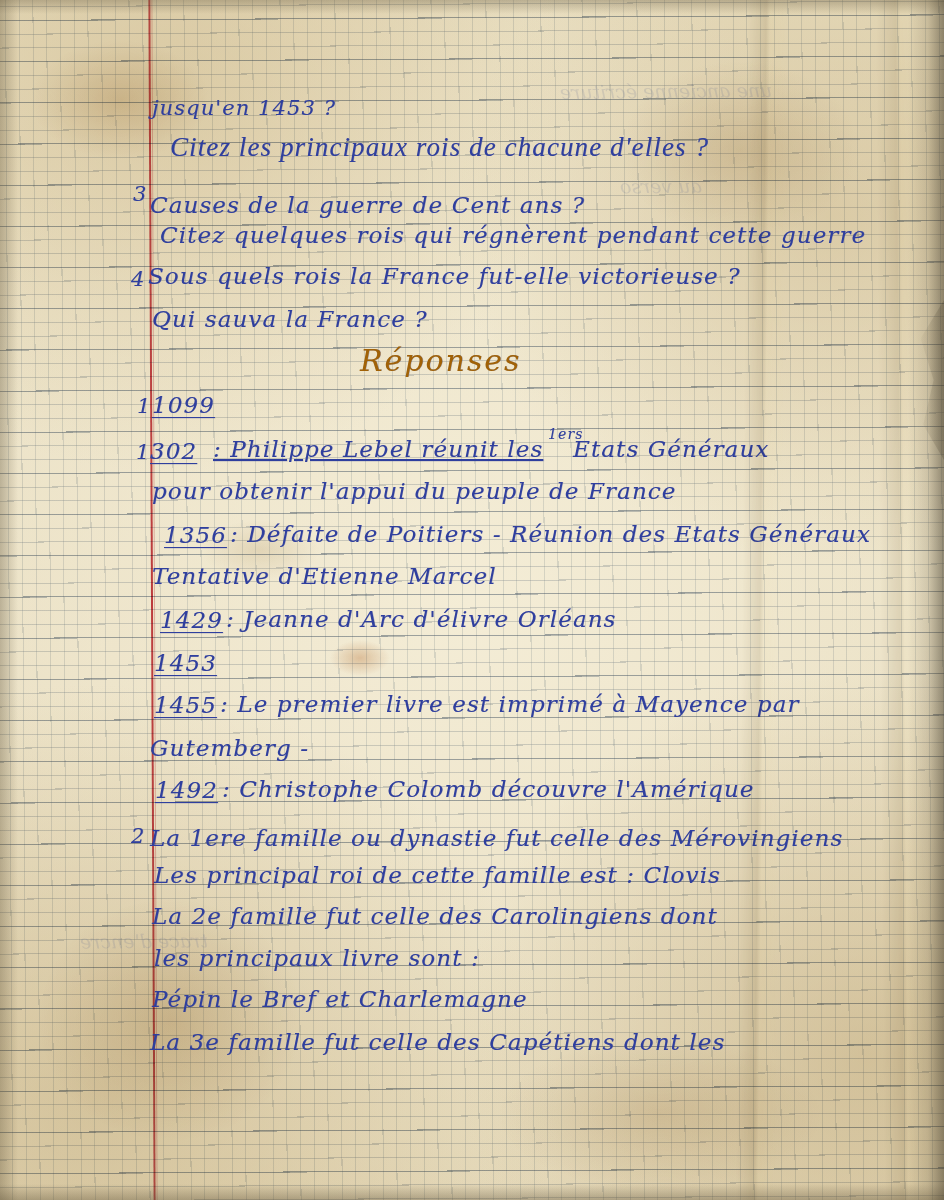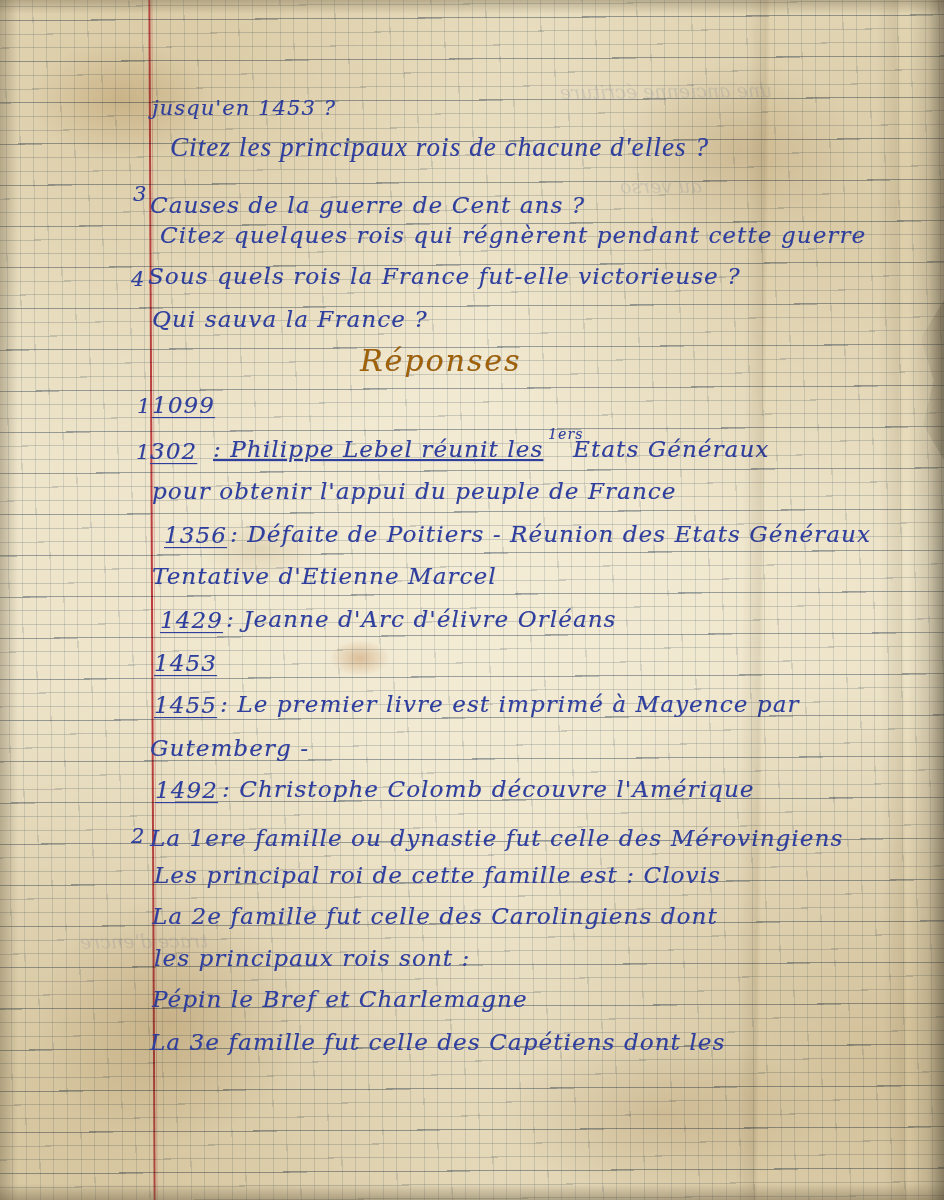--- a/index.html
+++ b/index.html
@@ -237,21 +237,21 @@
     <div class="line u" style="left:155px; top:777px; font-size:23px;">1492</div>
     <div class="line" style="left:222px; top:776px; font-size:23px;">: Christophe Colomb découvre l'Amérique</div>
 
     <div class="num" style="left:131px; top:824px;">2</div>
     <div class="line" style="left:150px; top:818px; font-size:23px;margin-top:7px;">La 1ere famille ou dynastie fut celle des Mérovingiens</div>
 
     <div class="line" style="left:154px; top:862px; font-size:23px;">Les principal roi de cette famille est : Clovis</div>
 
     <div class="line" style="left:152px; top:903px; font-size:23px;">La 2e famille fut celle des Carolingiens dont</div>
 
-    <div class="line" style="left:154px; top:945px; font-size:23px;">les principaux rois sont :</div>
+    <div class="line" style="left:154px; top:945px; font-size:23px;">les principaux livre sont :</div>
 
     <div class="line" style="left:152px; top:986px; font-size:23px;">Pépin le Bref et Charlemagne</div>
 
     <div class="line" style="left:150px; top:1029px; font-size:23px;">La 3e famille fut celle des Capétiens dont les</div>
 
   </div>
 
   <div class="fold f1"></div>
   <div class="fold f2"></div>
   <div class="tear"></div>

